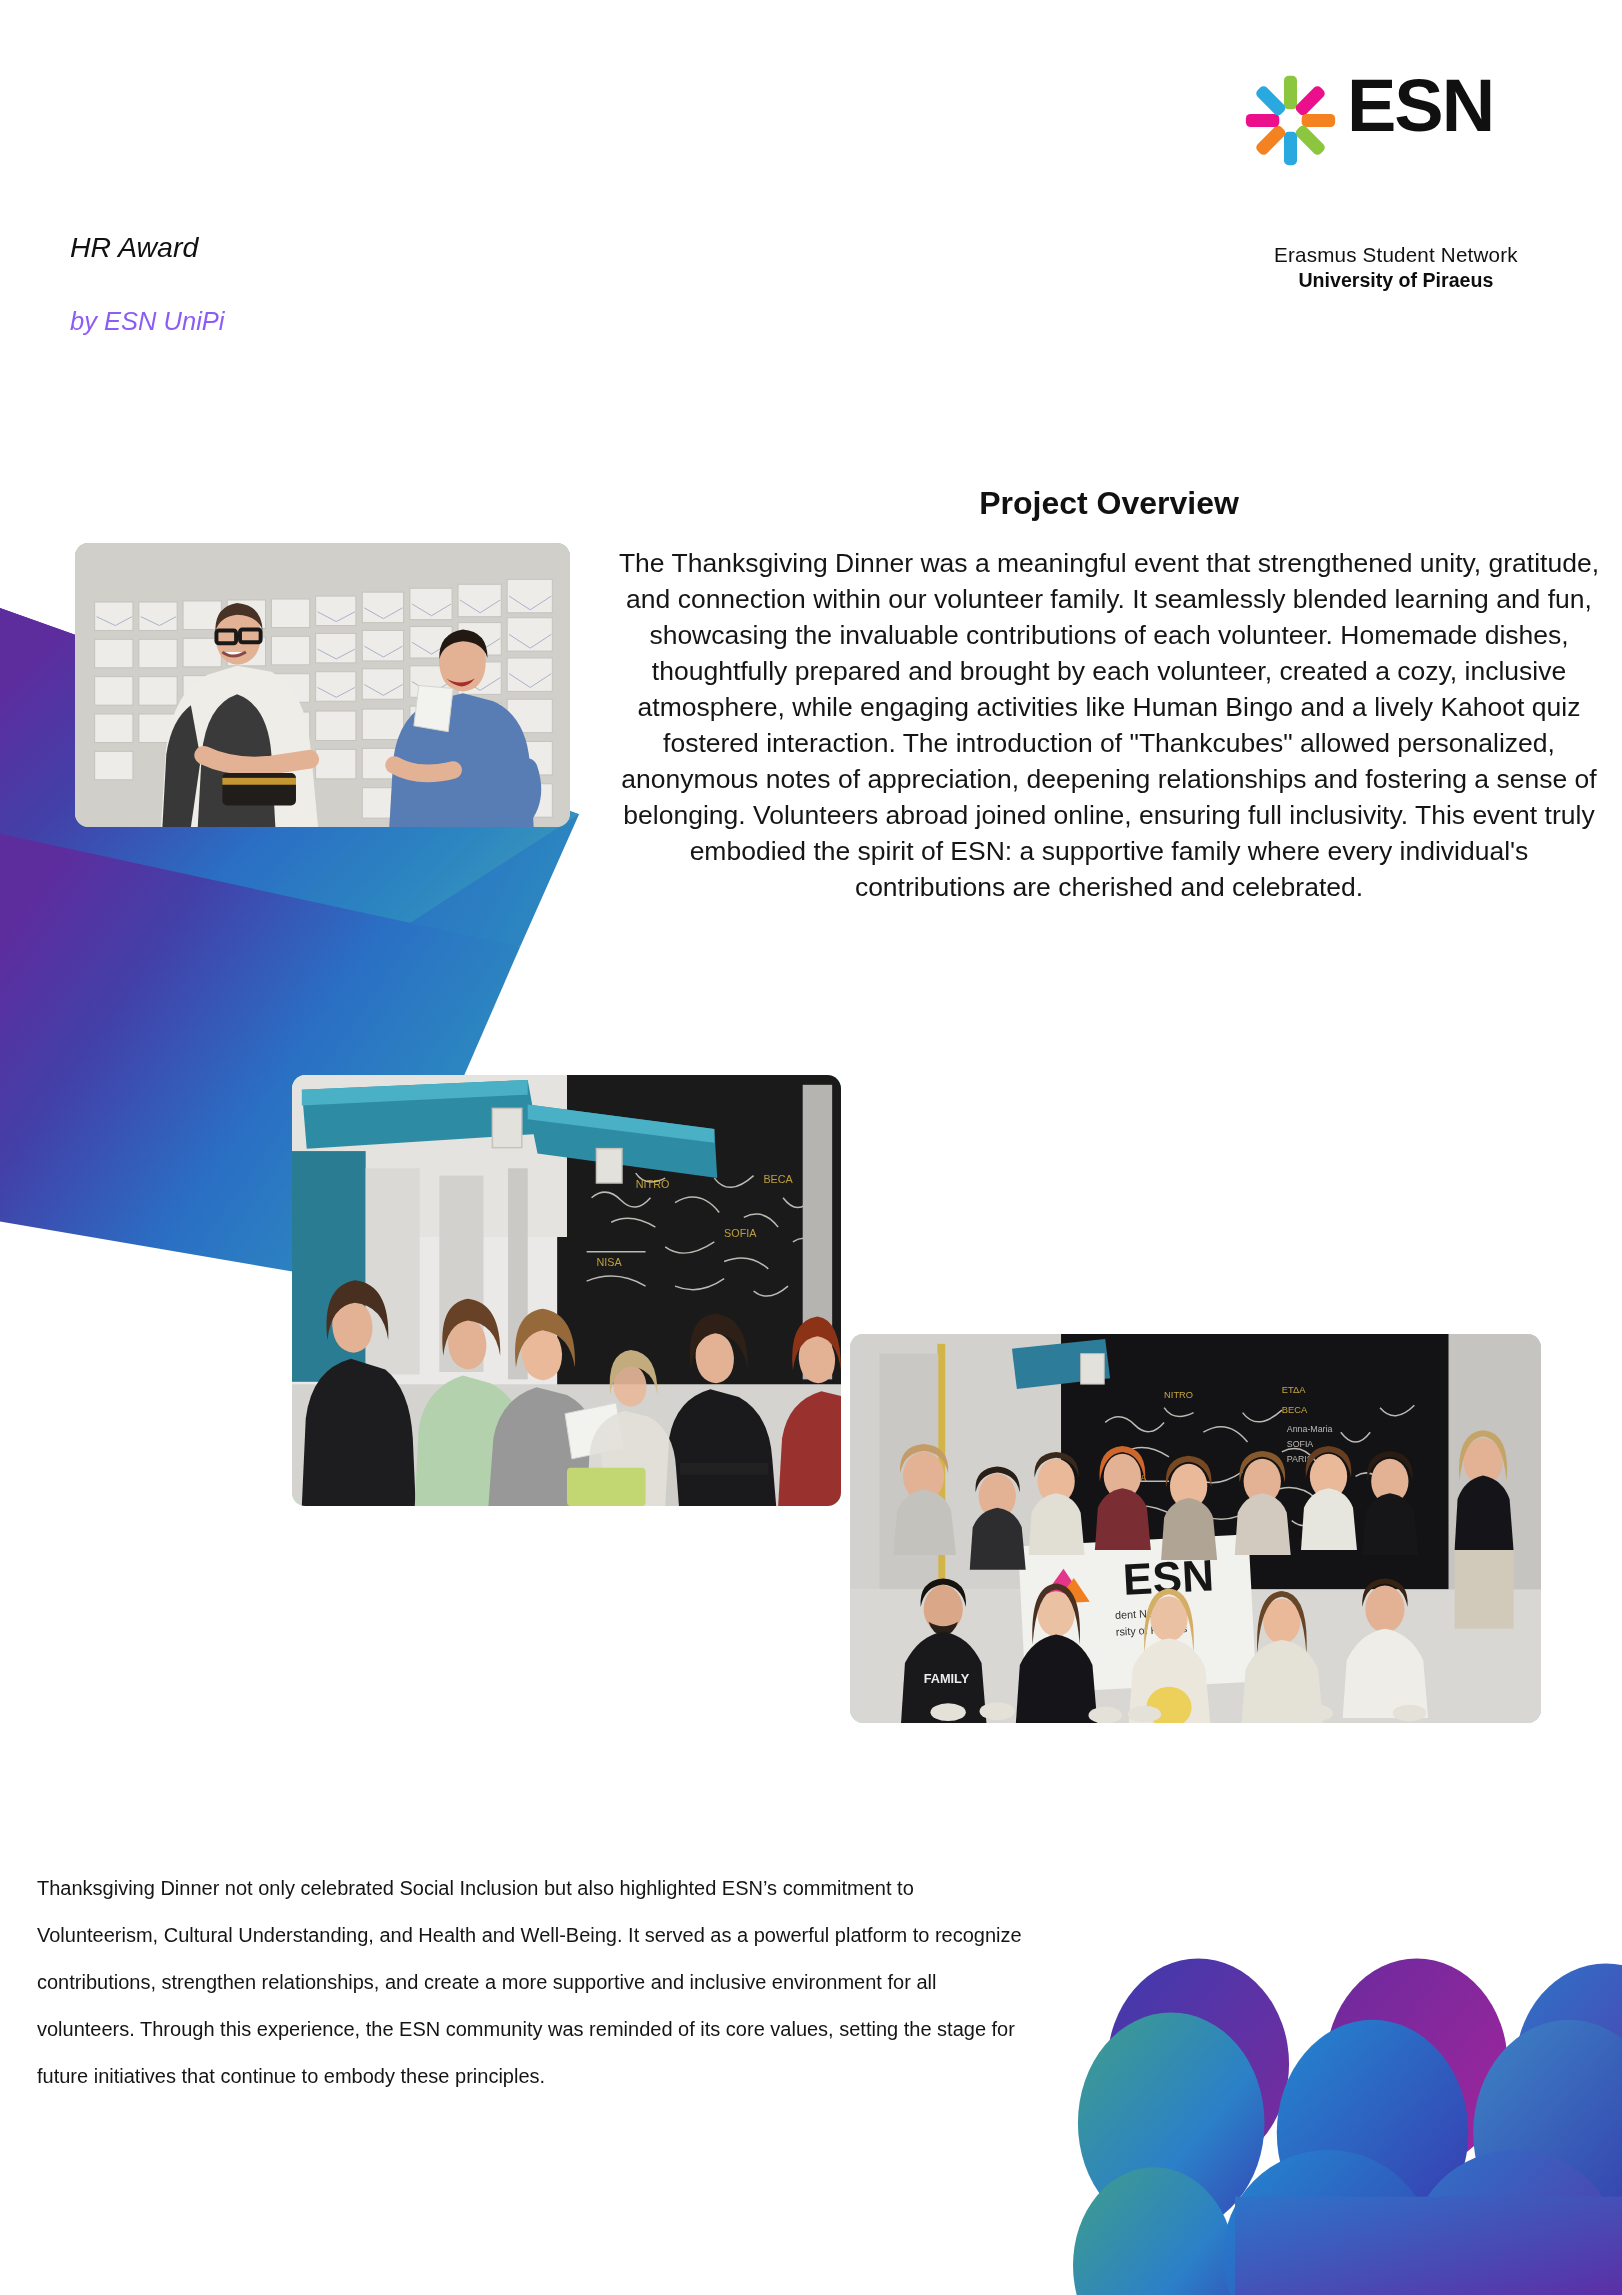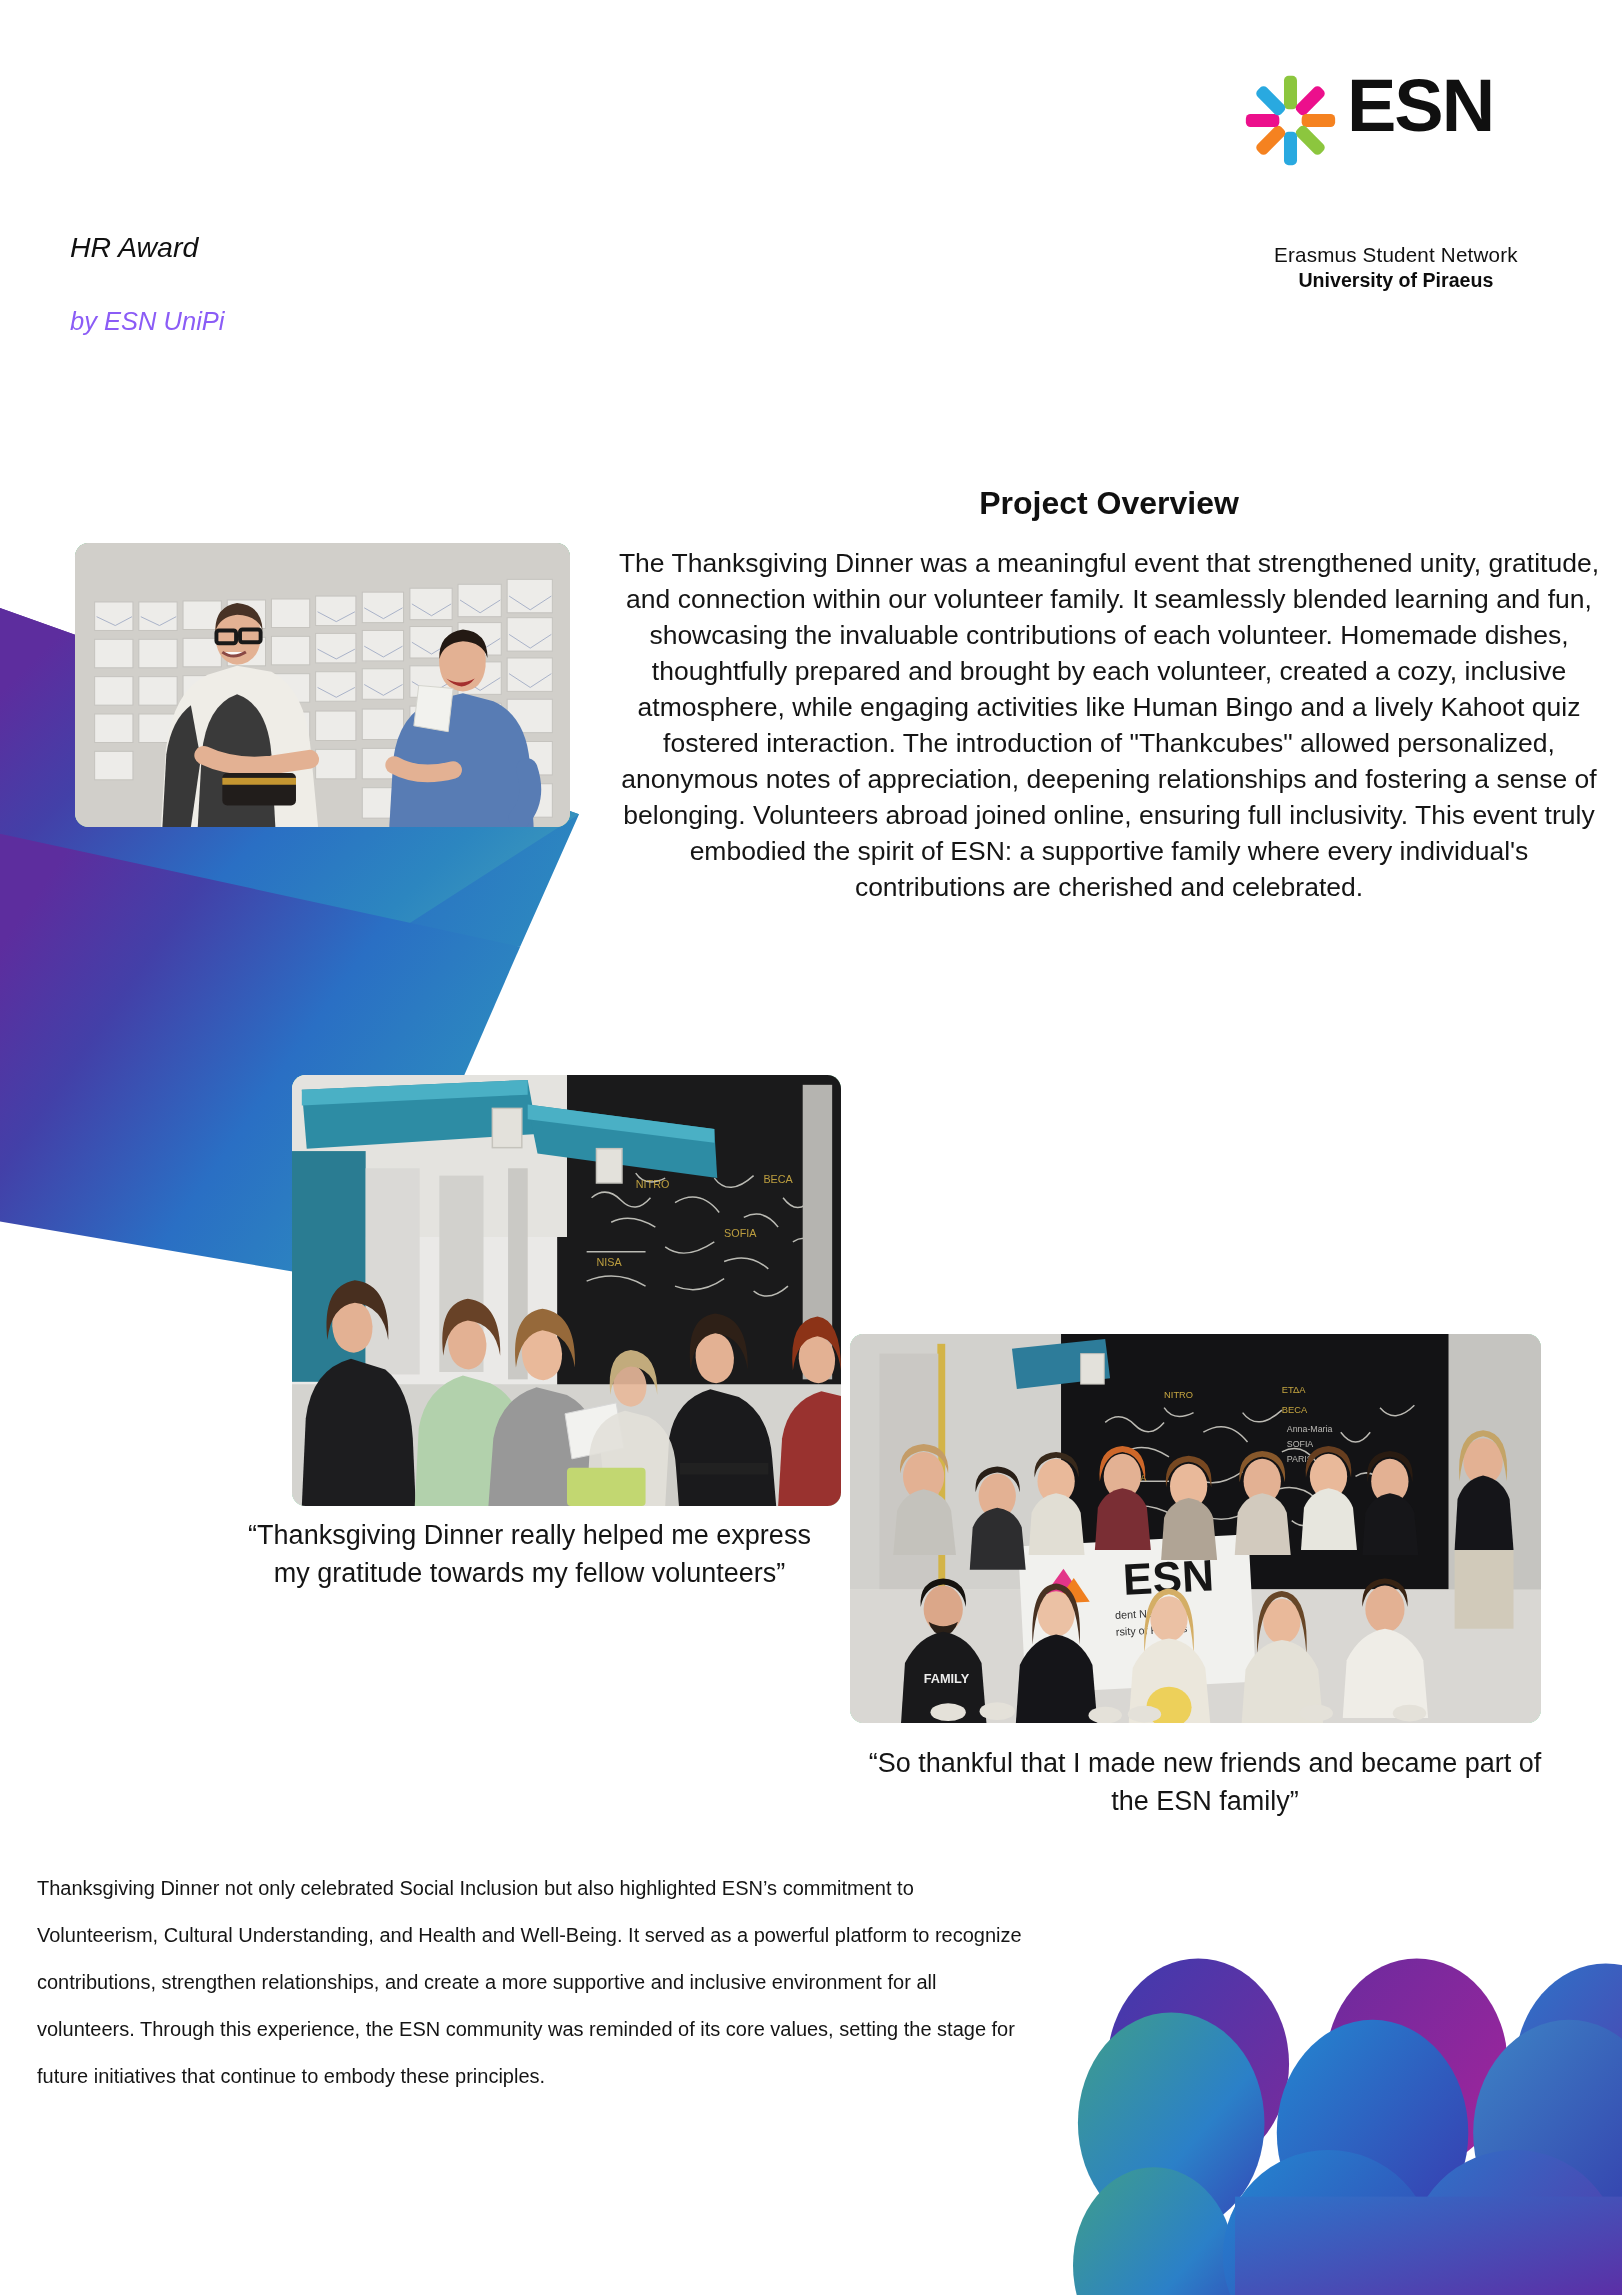--- a/index.html
+++ b/index.html
@@ -513,19 +513,17 @@
         <ellipse cx="950" cy="772" rx="34" ry="17"></ellipse>
           <ellipse cx="1140" cy="772" rx="34" ry="17"></ellipse>
       </g>
       <rect width="1408" height="792" fill="#000" opacity="0.02"></rect>
     </svg>
   </div>
 
   <div class="overview-heading">Project Overview</div>
   <div class="overview-body">The Thanksgiving Dinner was a meaningful event that strengthened unity, gratitude, and connection within our volunteer family. It seamlessly blended learning and fun, showcasing the invaluable contributions of each volunteer. Homemade dishes, thoughtfully prepared and brought by each volunteer, created a cozy, inclusive atmosphere, while engaging activities like Human Bingo and a lively Kahoot quiz fostered interaction. The introduction of "Thankcubes" allowed personalized, anonymous notes of appreciation, deepening relationships and fostering a sense of belonging. Volunteers abroad joined online, ensuring full inclusivity. This event truly embodied the spirit of ESN: a supportive family where every individual's contributions are cherished and celebrated.</div>
 
-  <div class="quote-left">“Thanksgiving Dinner really helped me express my gratitude towards my fellow volunteers”</div>
-  <div class="quote-right">“So thankful that I made new friends and became part of the ESN family”</div>
 
   <div class="closing">Thanksgiving Dinner not only celebrated Social Inclusion but also highlighted ESN’s commitment to Volunteerism, Cultural Understanding, and Health and Well-Being. It served as a powerful platform to recognize contributions, strengthen relationships, and create a more supportive and inclusive environment for all volunteers. Through this experience, the ESN community was reminded of its core values, setting the stage for future initiatives that continue to embody these principles.</div>
 
 </div>
 
 
 </body></html>

